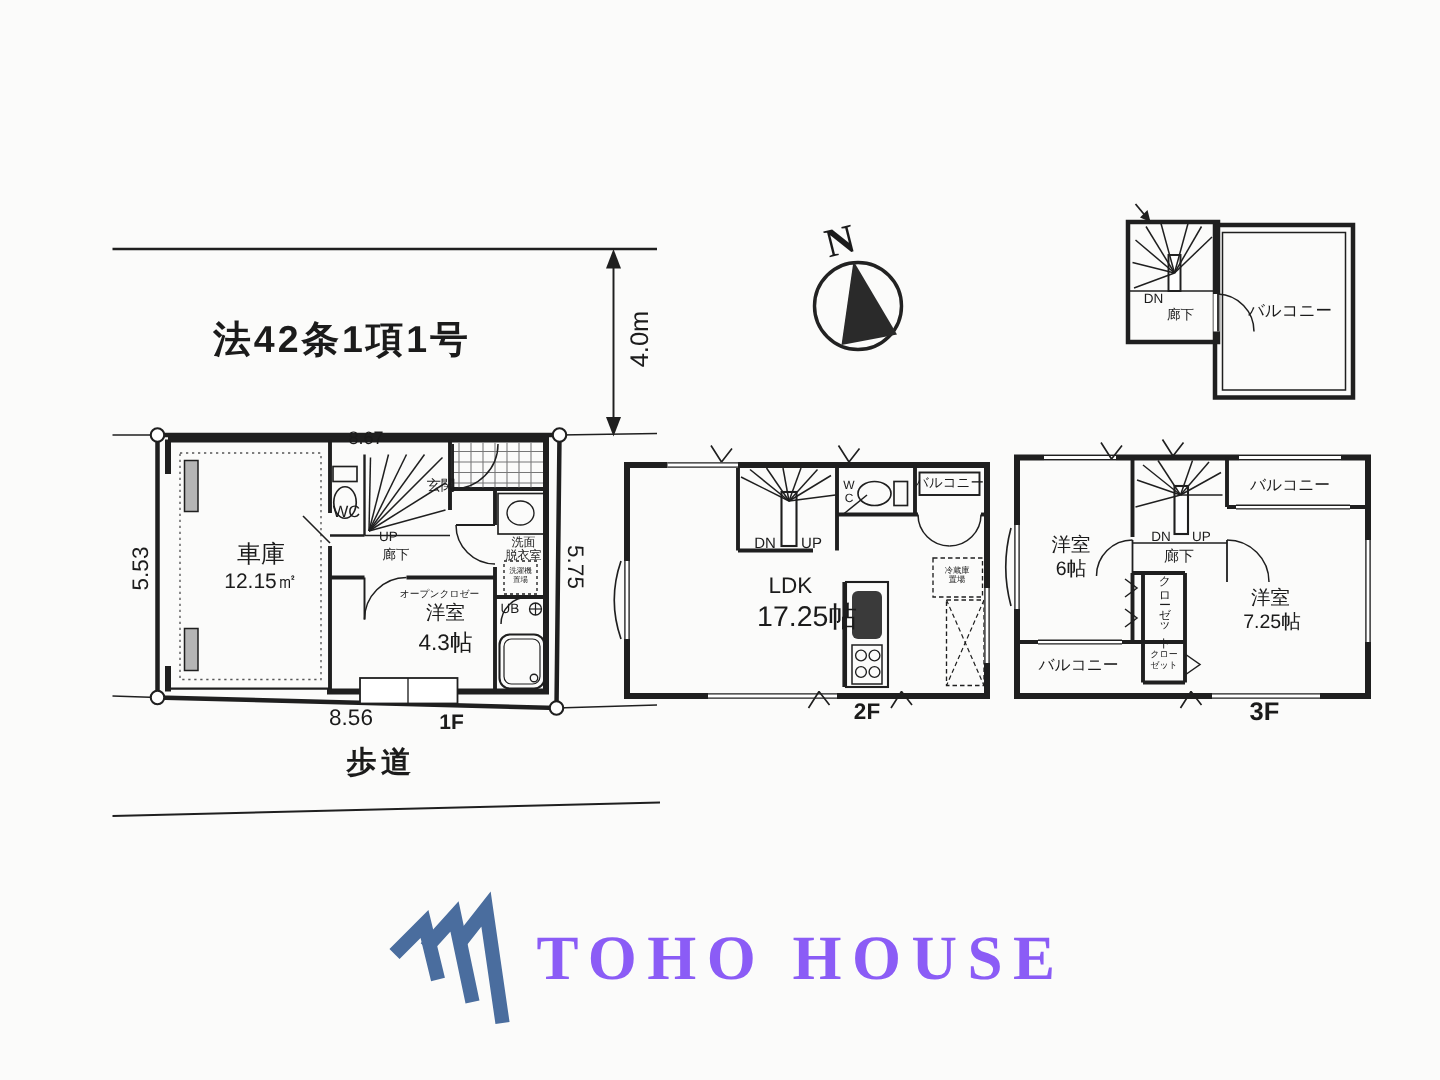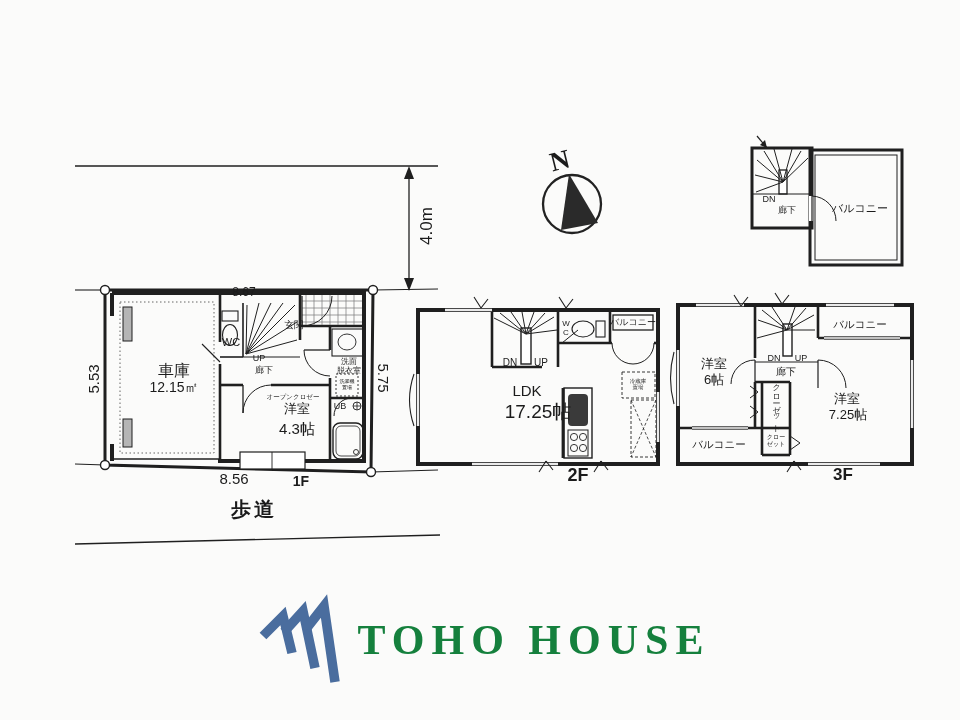--- a/index.html
+++ b/index.html
@@ -7,21 +7,21 @@
           font-family:"Liberation Sans","DejaVu Sans",sans-serif;color:#1b1b1b;}
   #plan-svg{position:absolute;left:0;top:0;}
   .lbl{position:absolute;transform:translate(-50%,-50%);white-space:nowrap;text-align:center;
        color:#1b1b1b;line-height:1.15;}
   .rot90{transform:translate(-50%,-50%) rotate(90deg);}
   .rotm90{transform:translate(-50%,-50%) rotate(-90deg);}
   .rotn{transform:translate(-50%,-50%) rotate(-14deg);}
   .bold{font-weight:bold;}
   .serif{font-family:"Liberation Serif","DejaVu Serif",serif;}
   .vert{writing-mode:vertical-rl;letter-spacing:1px;}
-  .logo-text{color:#15803d;font-family:"Liberation Serif","DejaVu Serif",serif;
+  .logo-text{color:#8b5cf6;font-family:"Liberation Serif","DejaVu Serif",serif;
              font-weight:600;letter-spacing:7px;}
 </style>
 </head>
 <body>
 
 <div id="canvas">
 
 <svg id="plan-svg" width="960" height="720" viewBox="0 0 960 720">
 
   <g stroke="#1f1f1f" fill="none">
@@ -291,20 +291,21 @@
     <polygon points="767,148 760,145 765,140" fill="#1f1f1f" stroke="none"></polygon>
   </g>
 
   <g stroke="#4a6d9e" stroke-width="9.5" fill="none" stroke-linejoin="miter" stroke-linecap="butt">
     <path d="M263,636 L283,616 L292,653"></path>
     <path d="M284,632 L303,611 L315,668"></path>
     <path d="M306,629 L324,606 L335,682"></path>
   </g>
 </svg>
 
+<div class="lbl bold" style="left:228px;top:227px;font-size:25px;letter-spacing:2px">法42条1項1号</div>
 <div class="lbl rotm90" style="left:427px;top:226px;font-size:17px">4.0m</div>
 <div class="lbl" style="left:244px;top:293px;font-size:12px">8.67</div>
 <div class="lbl rotm90" style="left:94px;top:379px;font-size:15px">5.53</div>
 <div class="lbl rot90" style="left:383px;top:378px;font-size:15px">5.75</div>
 <div class="lbl" style="left:234px;top:479px;font-size:15px">8.56</div>
 <div class="lbl bold" style="left:301px;top:481px;font-size:14px">1F</div>
 <div class="lbl bold" style="left:254px;top:509px;font-size:20px;letter-spacing:3px">歩道</div>
 <div class="lbl rotn serif bold" style="left:560px;top:161px;font-size:27px">N</div>
 
 <div class="lbl" style="left:174px;top:371px;font-size:16px">車庫</div>
@@ -332,21 +333,21 @@
   <div>W</div>
       <div>C</div>
 </div>
 <div class="lbl" style="left:633px;top:322px;font-size:9px">バルコニー</div>
 <div class="lbl" style="left:527px;top:391px;font-size:15px">LDK</div>
 <div class="lbl" style="left:538px;top:412px;font-size:19px">17.25帖</div>
 <div class="lbl" style="left:638px;top:384px;font-size:5.5px">
   <div>冷蔵庫</div>
       <div>置場</div>
 </div>
-<div class="lbl bold" style="left:578px;top:475px;font-size:18px">2F</div>
+<div class="lbl bold" style="left:578px;top:475px;font-size:15px">2F</div>
 
 <div class="lbl" style="left:714px;top:364px;font-size:13px">洋室</div>
 <div class="lbl" style="left:714px;top:380px;font-size:13px">6帖</div>
 <div class="lbl" style="left:774px;top:358px;font-size:9px">DN</div>
 <div class="lbl" style="left:801px;top:358px;font-size:9px">UP</div>
 <div class="lbl" style="left:786px;top:372px;font-size:10px">廊下</div>
 <div class="lbl" style="left:860px;top:324px;font-size:10.5px">バルコニー</div>
 <div class="lbl" style="left:847px;top:399px;font-size:13px">洋室</div>
 <div class="lbl" style="left:848px;top:415px;font-size:13px">7.25帖</div>
 <div class="lbl vert" style="left:776px;top:404px;font-size:8px">クローゼット</div>

